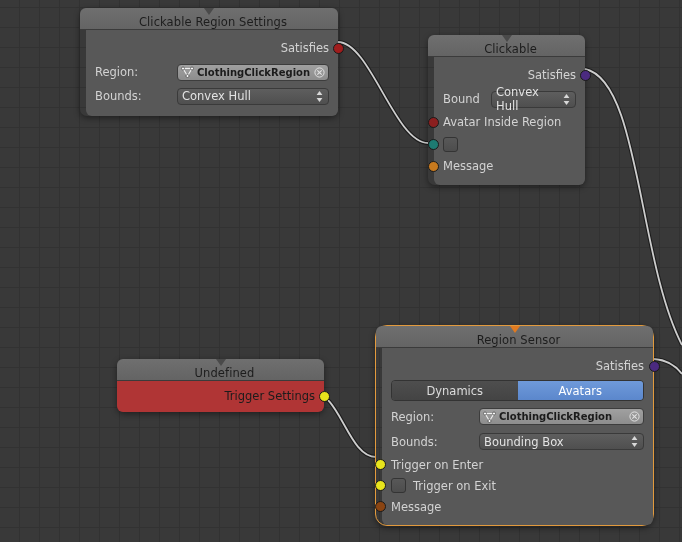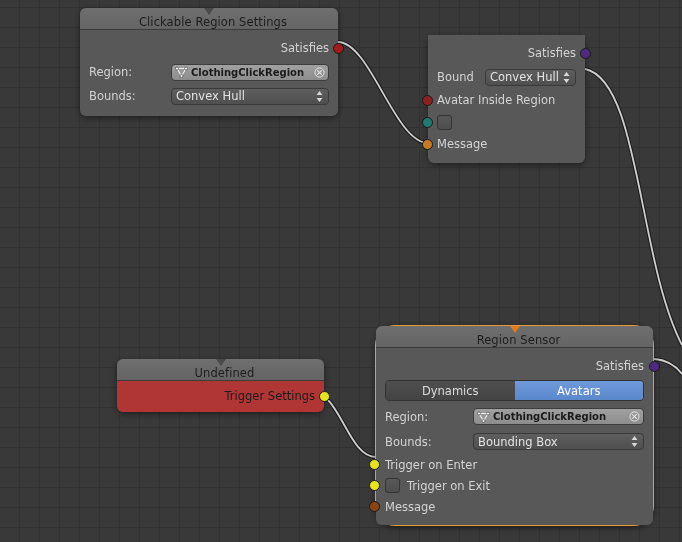--- a/index.html
+++ b/index.html
@@ -48,22 +48,23 @@
   }
   .node.sel .hdr .tri{border-top-color:#e07a20;}
   .node .hdr .ttl{
     font-size:11.5px;color:#1d1d1d;letter-spacing:.1px;white-space:nowrap;
   }
   .node .body{
     background:#585858;
     border-radius:0 0 6px 6px;
     padding:6px 0 8px 0;
     position:relative;
-  }
-  .node.sel{border:1px solid #e29a3d;border-radius:20px;}
+    margin-left:6px;
+  }
+  .node.sel{border:1px solid #e29a3d;border-radius:12px;}
   .node.sel .hdr{border-radius:6px 6px 0 0;}
 
   
   .row{
     position:relative;height:21px;display:flex;align-items:center;
     padding:0 9px;box-sizing:border-box;
   }
   .row.out{justify-content:flex-end;}
   .lbl{font-size:11.5px;color:#d3d3d3;white-space:nowrap;}
 
@@ -178,20 +179,24 @@
             <path d="M4.5 1 L7.4 5 L1.6 5 Z" fill="#d8d8d8"></path>
             <path d="M4.5 12 L7.4 8 L1.6 8 Z" fill="#d8d8d8"></path>
           </svg>
         </div>
       </div>
 
     </div>
   </div>
 
   <div class="node" id="n-clickable" style="left:428px;top:35px;width:157px;">
+    <div class="hdr">
+      <span class="tri"></span>
+      <span class="ttl">Clickable</span>
+    </div>
     <div class="body">
 
       <div class="row out" style="height:24px;">
         <span class="lbl">Satisfies</span>
         <span class="sock" style="right:-6px;top:7px;background:#4b2a80;"></span>
       </div>
 
 
       <div class="row" style="height:24px;">
         <span class="lblcell" style="width:48px;">Bound</span>

